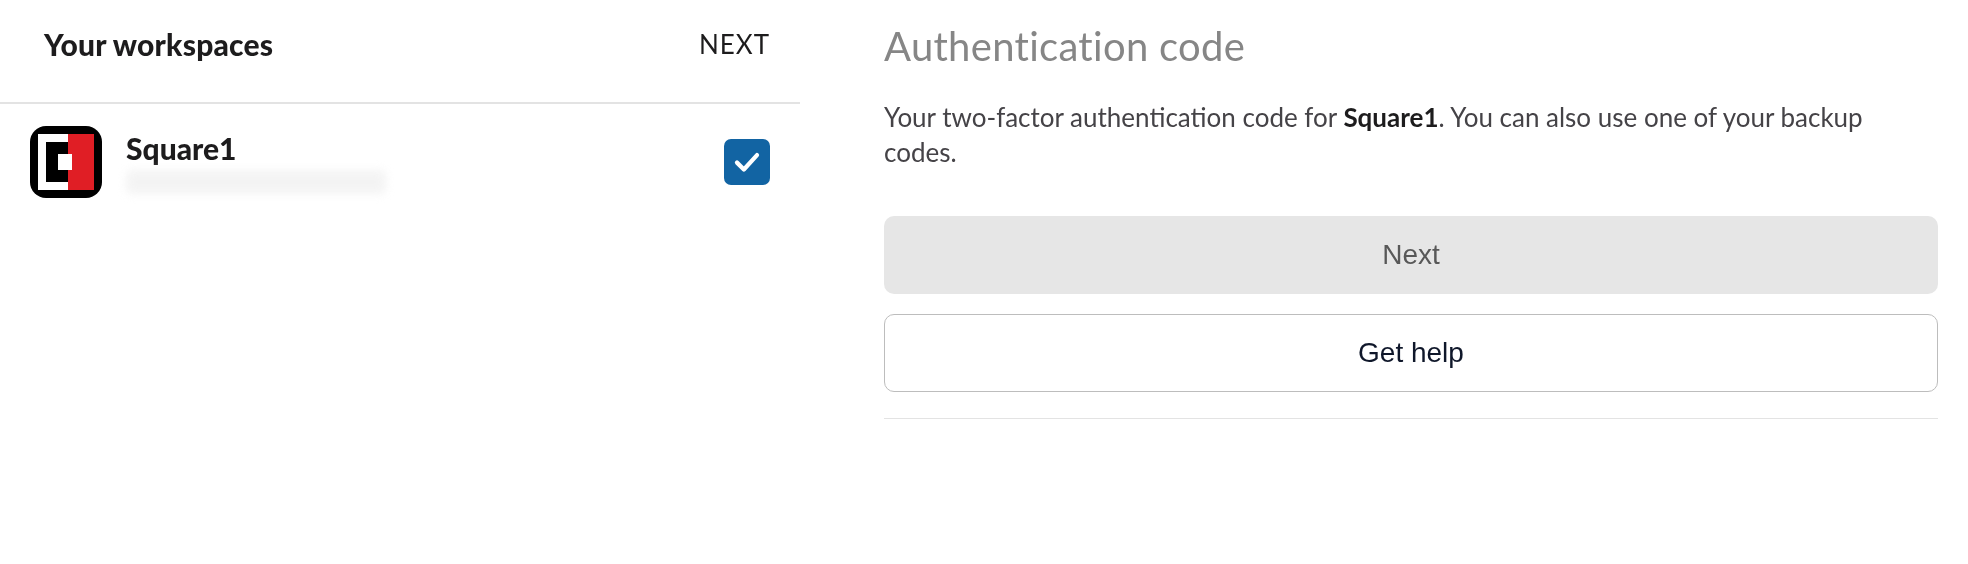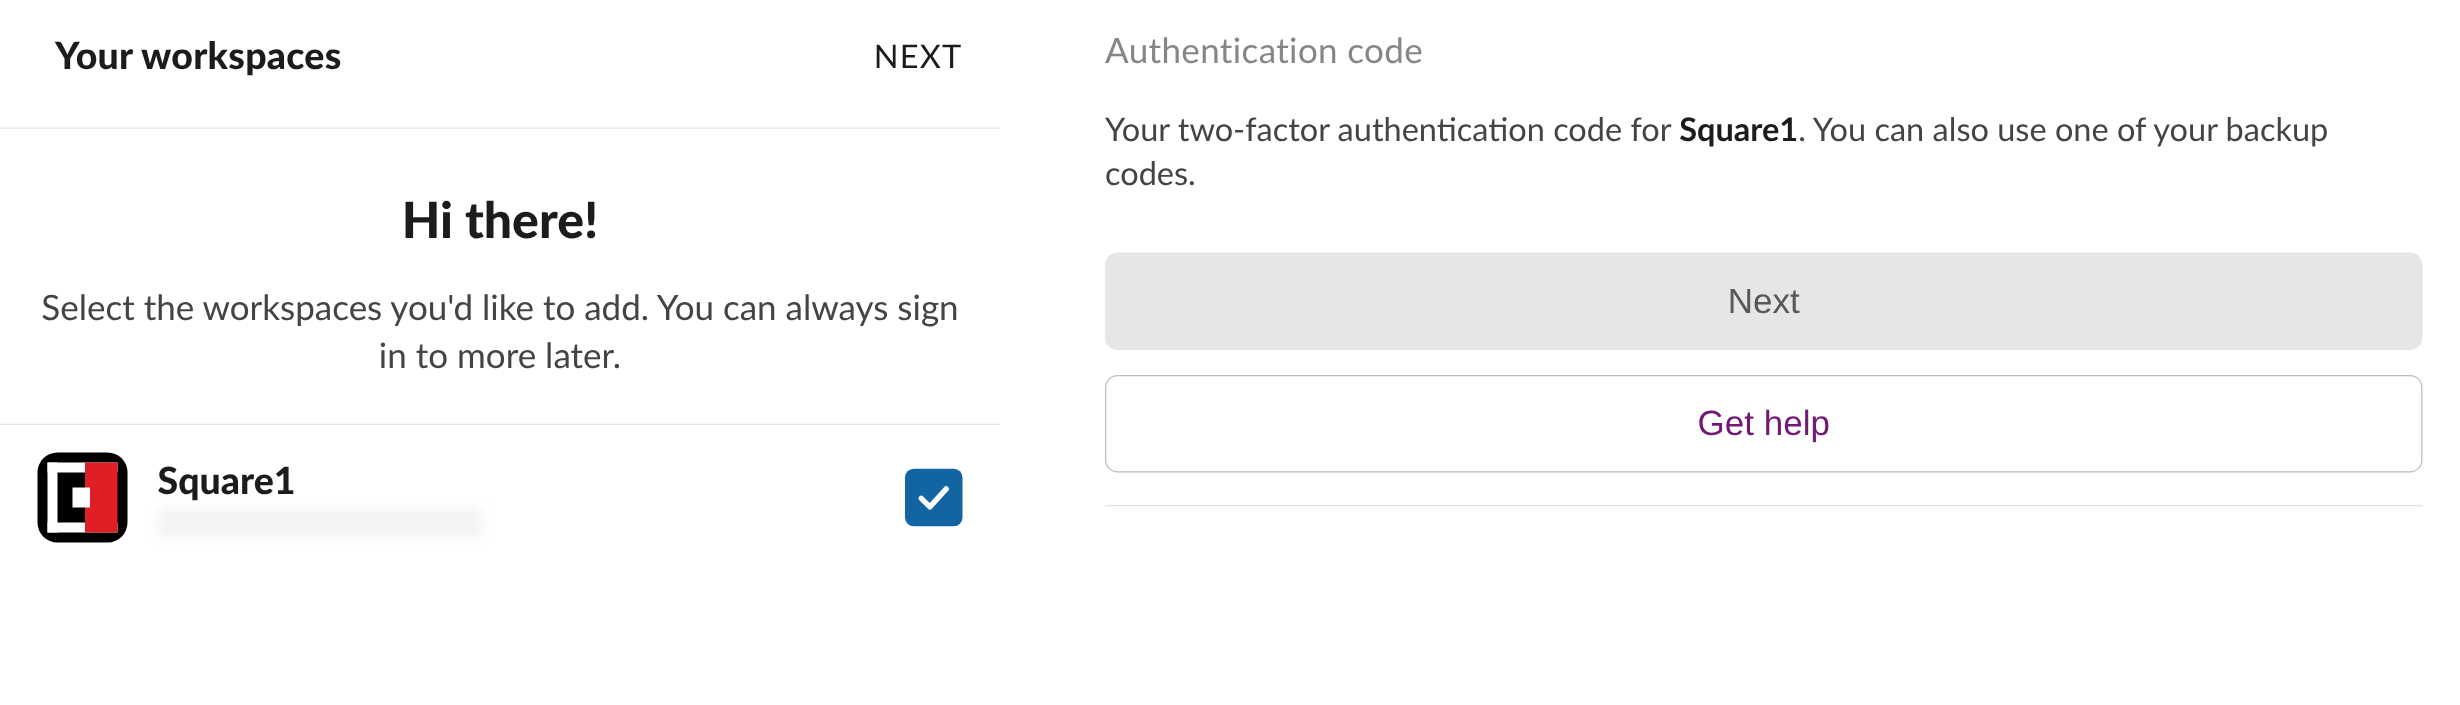--- a/index.html
+++ b/index.html
@@ -117,21 +117,21 @@
       border-radius: 7px;
       background: #1264a3;
       display: flex;
       align-items: center;
       justify-content: center;
       flex-shrink: 0;
     }
     .ws-check svg { width: 30px; height: 30px; }
     
     .right-heading {
-      font-size: 28px;
+      font-size: 40px;
       font-weight: 400;
       color: #868686;
       margin-bottom: 30px;
       letter-spacing: 0.3px;
     }
     .right-desc {
       font-size: 26px;
       font-weight: 400;
       color: #454347;
       line-height: 1.35;
@@ -151,41 +151,37 @@
       margin-bottom: 20px;
       width: 100%;
     }
     .btn-primary {
       background: #e6e6e6;
       color: #585858;
       border: none;
     }
     .btn-secondary {
       background: #fff;
-      color: #701a75;
+      color: #0f172a;
       border: 1.5px solid #bdbdbd;
       text-align: right;
     }
     .bottom-hr {
       border: none;
       border-top: 1px solid #e3e3e3;
       margin-top: 6px;
     }
   </style>
 </head>
 <body>
 
 <div class="left-pane">
   <div class="left-header">
     <div class="left-header-title">Your workspaces</div>
     <div class="left-header-next">NEXT</div>
-  </div>
-  <div class="left-body">
-    <div class="greeting">Hi there!</div>
-    <div class="greeting-sub">Select the workspaces you'd like to add. You can always sign in to more later.</div>
   </div>
   <div class="workspace-list">
     <div class="workspace-item">
       <div class="ws-icon">
         <div class="inner-white"></div>
         <div class="red-block"></div>
         <div class="notch"></div>
       </div>
       <div class="ws-text">
         <div class="ws-name">Square1</div>

